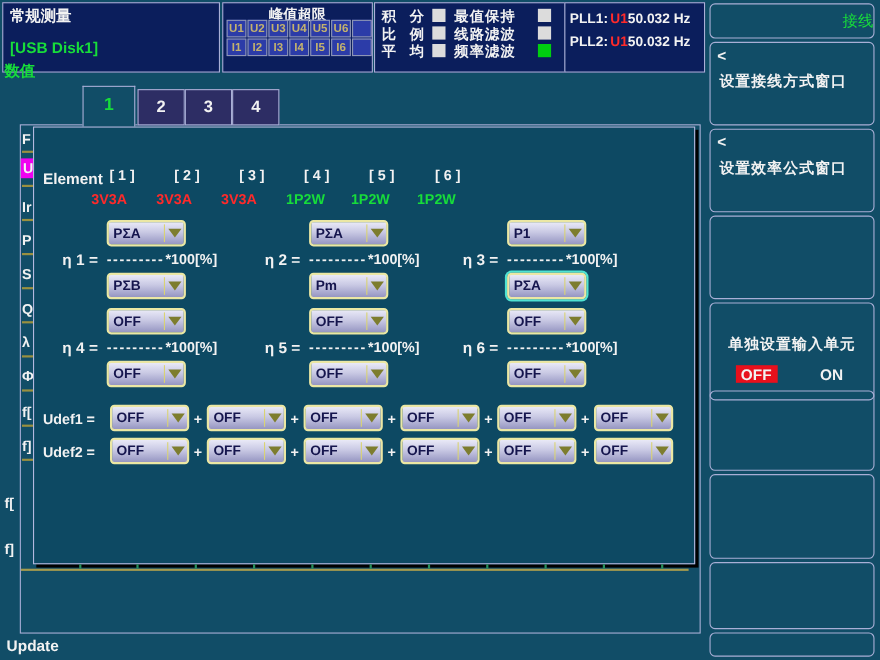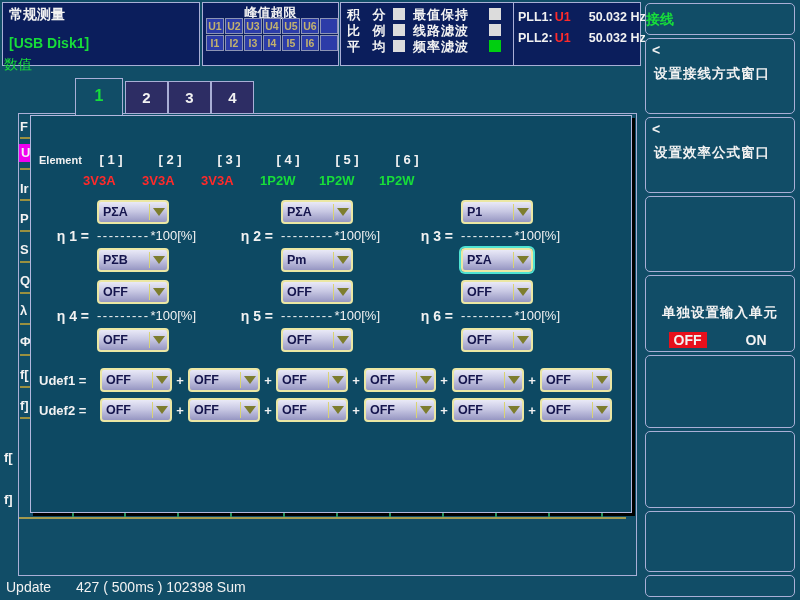--- a/index.html
+++ b/index.html
@@ -17,74 +17,74 @@
   .peak-grid{position:absolute;left:3px;top:15px;display:grid;grid-template-columns:repeat(7,18px);grid-auto-rows:16px;gap:1px}
   .pcell{background:#2c3ca8;border:1px solid #8d95b5;color:#c3b26e;font-size:10.5px;font-weight:bold;display:flex;align-items:center;justify-content:center}
   .box-toggles{left:340px;width:174px}
   .tl{position:absolute;left:6px;width:60px;color:#f2f2f2;font-weight:bold;font-size:13px;word-spacing:9px;white-space:nowrap}
   .tr{position:absolute;left:72px;color:#f2f2f2;font-weight:bold;font-size:13px;letter-spacing:1px;white-space:nowrap}
   .sq{position:absolute;width:12px;height:12px;background:#dcdcdc}
   .sq[data-state="on"]{background:#00cf10}
   .box-pll{left:513px;width:128px}
   .pllrow{position:absolute;left:4px;white-space:nowrap;font-weight:bold;font-size:12.5px;color:#f2f2f2}
   .pll-src{color:#ff2a2a;margin-left:2px}
-  .pll-frq{margin-left:18px}
-
-  
-  .page-label{position:absolute;left:4px;top:56px;color:#17dd3a;font-weight:normal;font-size:14px}
+  .pll-frq{margin-left:0}
+
+  
+  .page-label{position:absolute;left:4px;top:56px;color:#17dd3a;font-weight:bold;font-size:14px}
   .main-panel{position:absolute;left:18px;top:113px;width:619px;height:463px;border:1px solid #a9afd6;z-index:1}
   .tab{position:absolute;top:81px;width:43px;height:33px;background:#2d2d64;border:1px solid #a9afd6;color:#f2f2f2;font-weight:bold;font-size:15px;text-align:center;line-height:31px;z-index:2}
   .tab[data-active="true"]{top:78px;height:40px;width:48px;background:#114d67;border-bottom:none;color:#17dd3a;font-size:16px;line-height:34px;z-index:3}
 
   
   .lli{position:absolute;left:20px;color:#f2f2f2;font-weight:bold;font-size:13px;z-index:2;white-space:nowrap}
   .lli[data-state="selected"]{background:#f000f0;padding:1px 6px 2px 2px;left:19px}
   .lld{position:absolute;left:20px;width:12px;height:2px;background:#9a9040;z-index:2}
   .llo{position:absolute;left:4px;color:#f2f2f2;font-weight:bold;font-size:13px;z-index:2}
 
   
   .tline{position:absolute;left:19px;top:517px;width:607px;height:2px;background:#a39a4e;z-index:6}
   .tick{position:absolute;top:513px;width:2px;height:4px;background:#27915d;z-index:6}
 
   
   .dialog{position:absolute;left:30px;top:115px;width:602px;height:398px;background:#0d4963;border:1px solid #b3b8de;box-shadow:3px 3px 0 #000;z-index:5}
   .dlg-title{position:absolute;left:0;top:0;width:100%;height:26px;background:#2d2d64;border-bottom:1px solid #a9afd6;color:#f2f2f2;font-weight:bold;font-size:14px;text-align:center;line-height:25px}
-  .el-label{position:absolute;left:8px;top:38px;color:#f2f2f2;font-weight:bold;font-size:11px}
+  .el-label{position:absolute;left:8px;top:38px;color:#f2f2f2;font-weight:bold;font-size:14px}
   .elnum{position:absolute;top:36px;width:56px;text-align:center;color:#f2f2f2;font-size:13px;font-weight:bold}
   .wiring{position:absolute;top:57px;width:56px;text-align:left;font-size:13px;font-weight:bold}
   .wiring[data-color="red"]{color:#ff2a2a}
   .wiring[data-color="green"]{color:#17dd3a}
   .fgroup{position:absolute;display:flex;align-items:center;gap:8px}
   .eta{width:46px;text-align:right;color:#f2f2f2;font-weight:bold;font-size:14px;white-space:nowrap}
   .fcol{display:flex;flex-direction:column;gap:5px}
-  .fline{height:14px;line-height:14px;color:#f2f2f2;font-weight:normal;font-size:13px;white-space:nowrap}
+  .fline{height:14px;line-height:14px;color:#f2f2f2;font-weight:bold;font-size:13px;white-space:nowrap}
   .dashes{letter-spacing:1.5px}
   .mult{margin-left:1px}
   .dd{position:relative;width:72px;height:24px;border:2px solid #ebe7a4;border-radius:4px;background:linear-gradient(180deg,#e9e9f7 0%,#c9c9e4 45%,#9696c2 100%);display:flex;align-items:center;cursor:pointer}
   .dd .txt{flex:1;padding-left:4px;font-size:12.5px;font-weight:bold;color:#15154d;white-space:nowrap;overflow:hidden}
   .dd .sep{width:1px;height:16px;background:#d9d374}
   .dd .arr{width:17px;display:flex;justify-content:center;align-items:center}
   .dd .arr::after{content:"";border-left:6px solid transparent;border-right:6px solid transparent;border-top:8px solid #7d7d2e}
   .dd[data-selected="true"]{box-shadow:0 0 0 2px #4fe3d2}
   .udefrow{position:absolute;left:8px;display:flex;align-items:center;gap:3px}
   .ulabel{width:58px;color:#f2f2f2;font-weight:bold;font-size:13px;white-space:nowrap}
   .plus{width:10px;text-align:center;color:#f2f2f2;font-weight:bold;font-size:13px}
 
   
   .sbox{position:absolute;left:645px;width:150px;border:1px solid #a9afd6;border-radius:5px}
-  .sb-header{top:3px;height:32px;color:#17dd3a;font-weight:bold;font-size:14px;text-align:left;line-height:30px}
+  .sb-header{top:3px;height:32px;color:#17dd3a;font-weight:normal;font-size:14px;text-align:right;line-height:30px}
   .sb-arrow{position:absolute;left:6px;top:3px;color:#f2f2f2;font-weight:bold;font-size:14px}
   .sb-label{position:absolute;left:8px;top:26px;color:#f2f2f2;font-weight:bold;font-size:13.5px;letter-spacing:1px;white-space:nowrap}
   .unit-label{position:absolute;left:0;top:28px;width:100%;text-align:center;color:#f2f2f2;font-weight:bold;font-size:13.5px;letter-spacing:1px}
   .unit-opts{position:absolute;left:0;top:56px;width:100%;display:flex;justify-content:center;gap:34px}
   .opt{color:#f2f2f2;font-weight:bold;font-size:14px;padding:0 5px}
   .opt[data-state="selected"]{background:#e8101c}
 
   
-  .st{position:absolute;color:#f2f2f2;font-weight:normal;font-size:14px;white-space:nowrap}
+  .st{position:absolute;color:#f2f2f2;font-weight:bold;font-size:14px;white-space:nowrap}
 </style>
 </head>
 <body>
 
 <div class="screen">
 
   <div class="tbox box-mode">
     <div class="mode-text">常规测量</div>
     <div class="storage-text">[USB Disk1]</div>
   </div>
@@ -380,29 +380,28 @@
     <span class="sb-label">设置接线方式窗口</span>
   </div>
 
   <div class="sbox" style="top:117px;height:76px">
     <span class="sb-arrow">&lt;</span>
     <span class="sb-label">设置效率公式窗口</span>
   </div>
 
   <div class="sbox" style="top:196px;height:76px"></div>
 
-  <div class="sbox" style="top:275px;height:77px">
+  <div class="sbox" style="top:275px;height:89px">
     <div class="unit-label">单独设置输入单元</div>
     <div class="unit-opts">
       <span class="opt" data-state="selected">OFF</span>
       <span class="opt" data-state="normal">ON</span>
     </div>
   </div>
 
   <div class="sbox" style="top:355px;height:73px"></div>
   <div class="sbox" style="top:431px;height:77px"></div>
   <div class="sbox" style="top:511px;height:61px"></div>
   <div class="sbox" style="top:575px;height:22px"></div>
 
   <div class="st" style="left:6px;top:579px">Update</div>
-  <div class="st" style="left:76px;top:579px">427 ( 500ms ) 102398 Sum</div>
 
 </div>
 
 </body></html>

